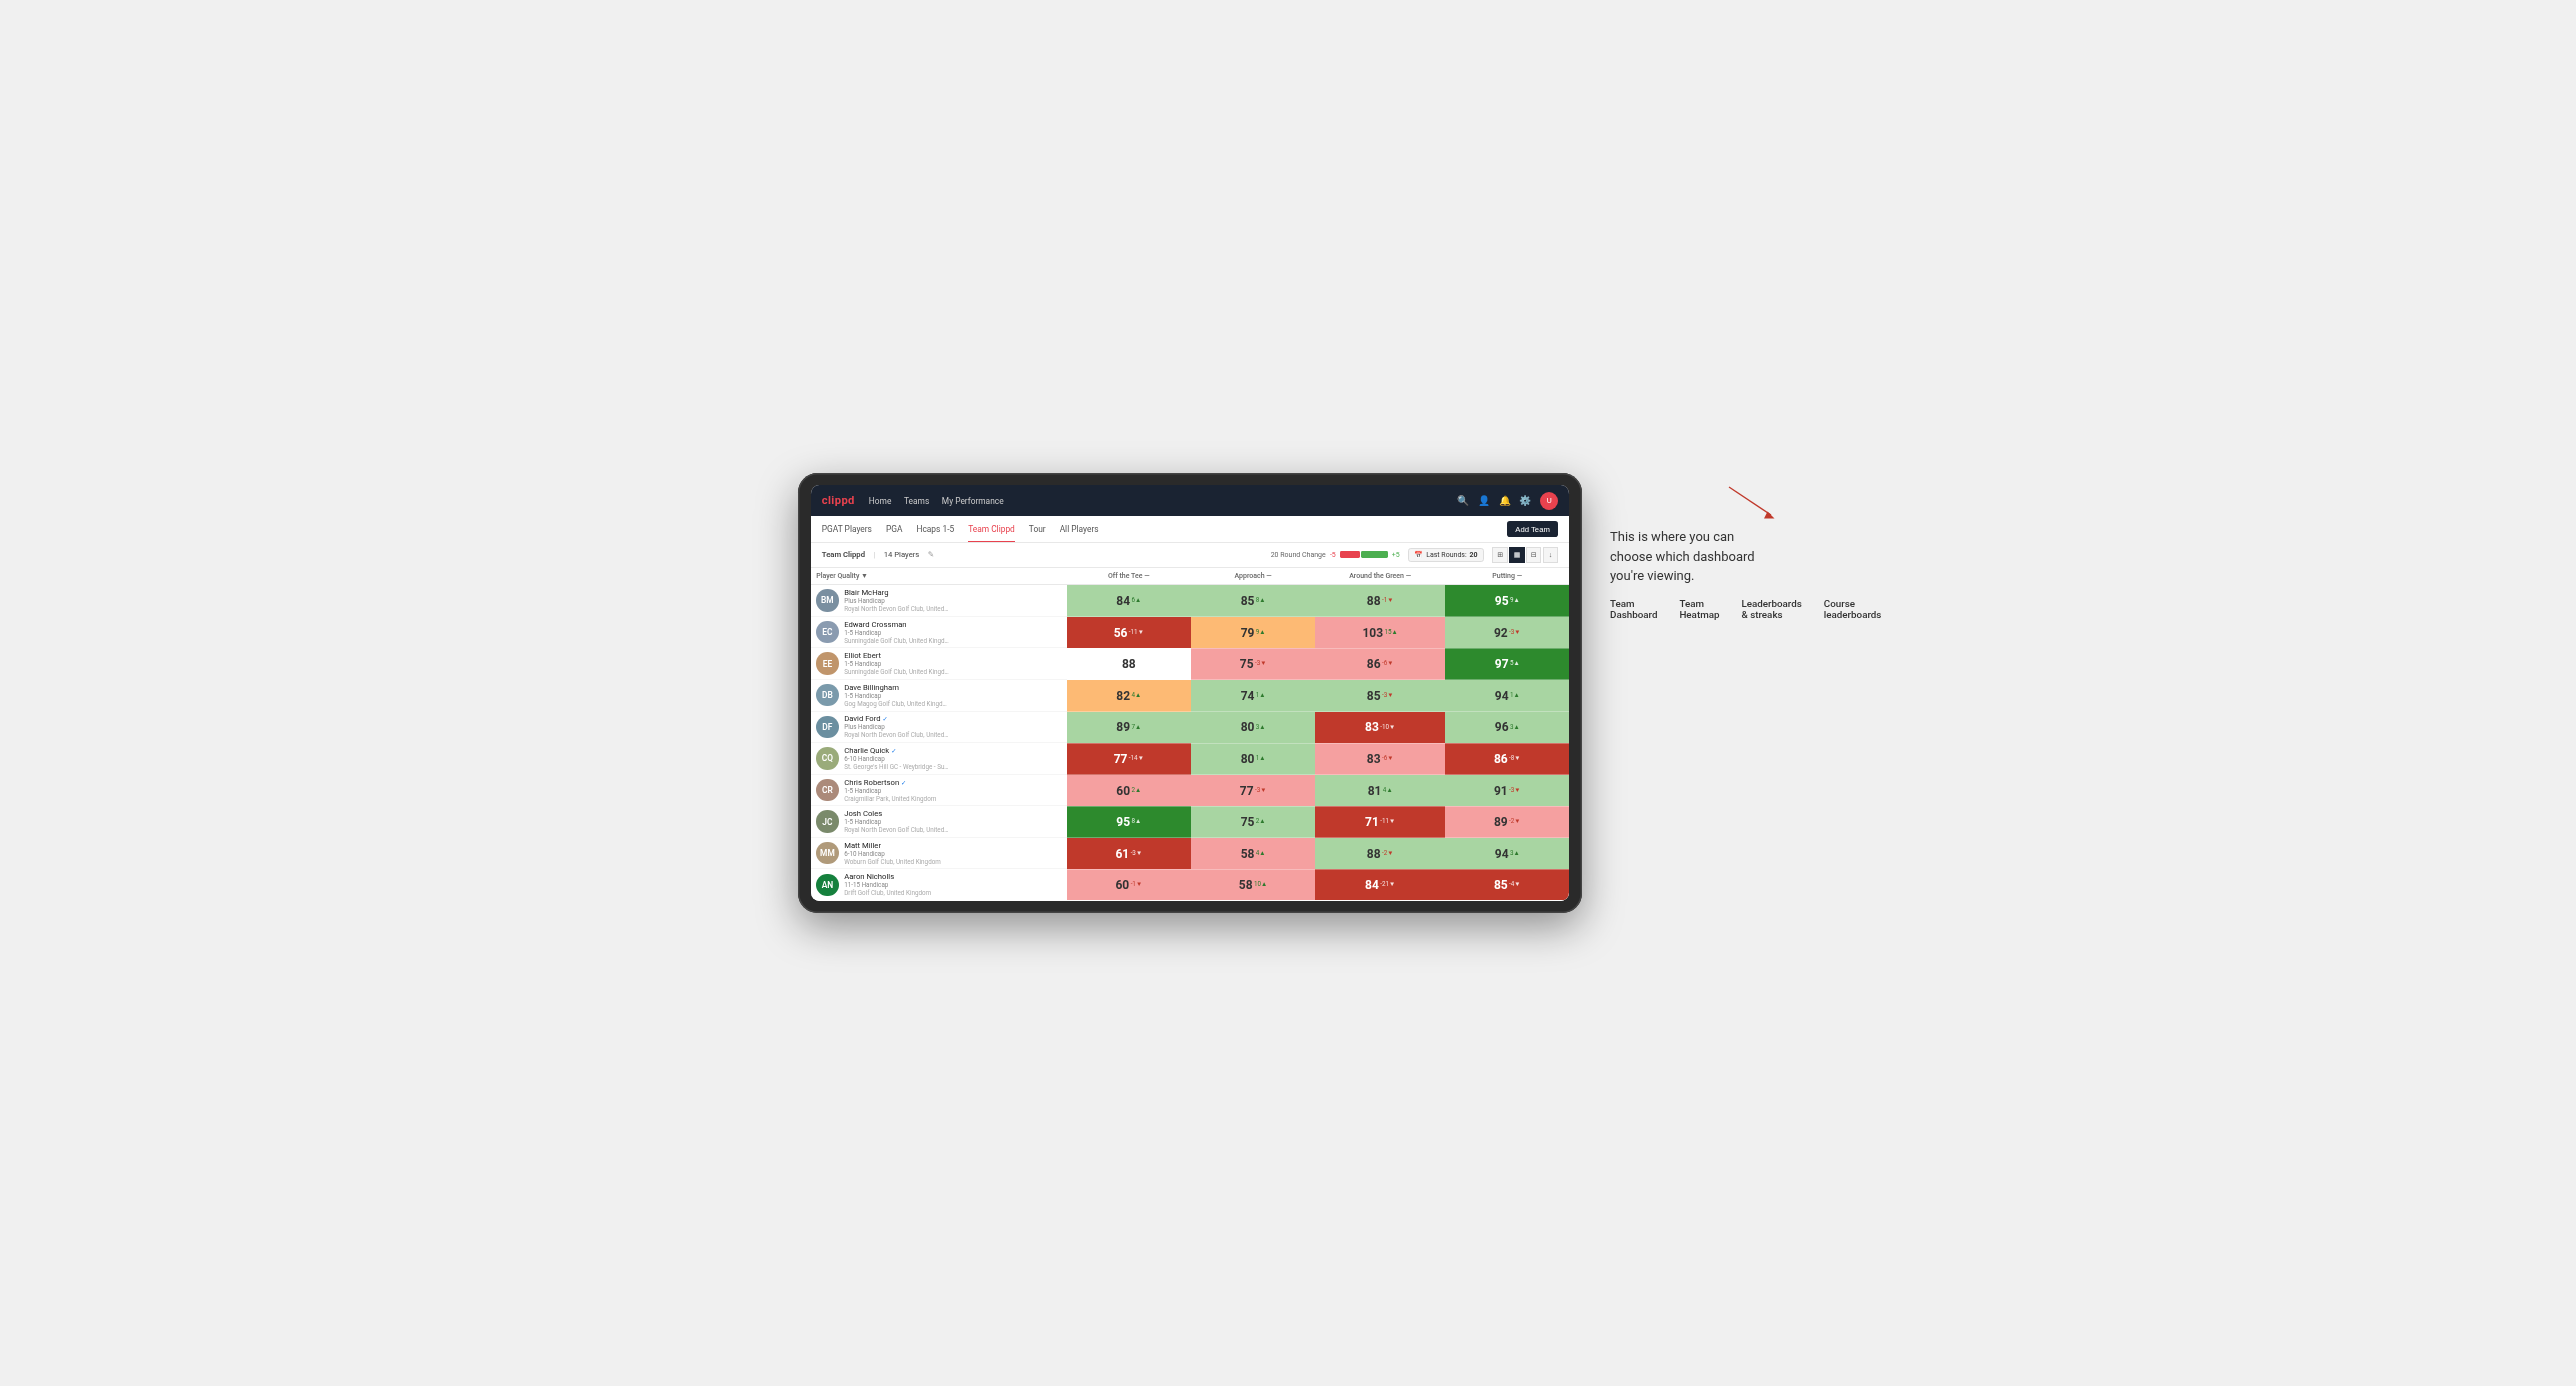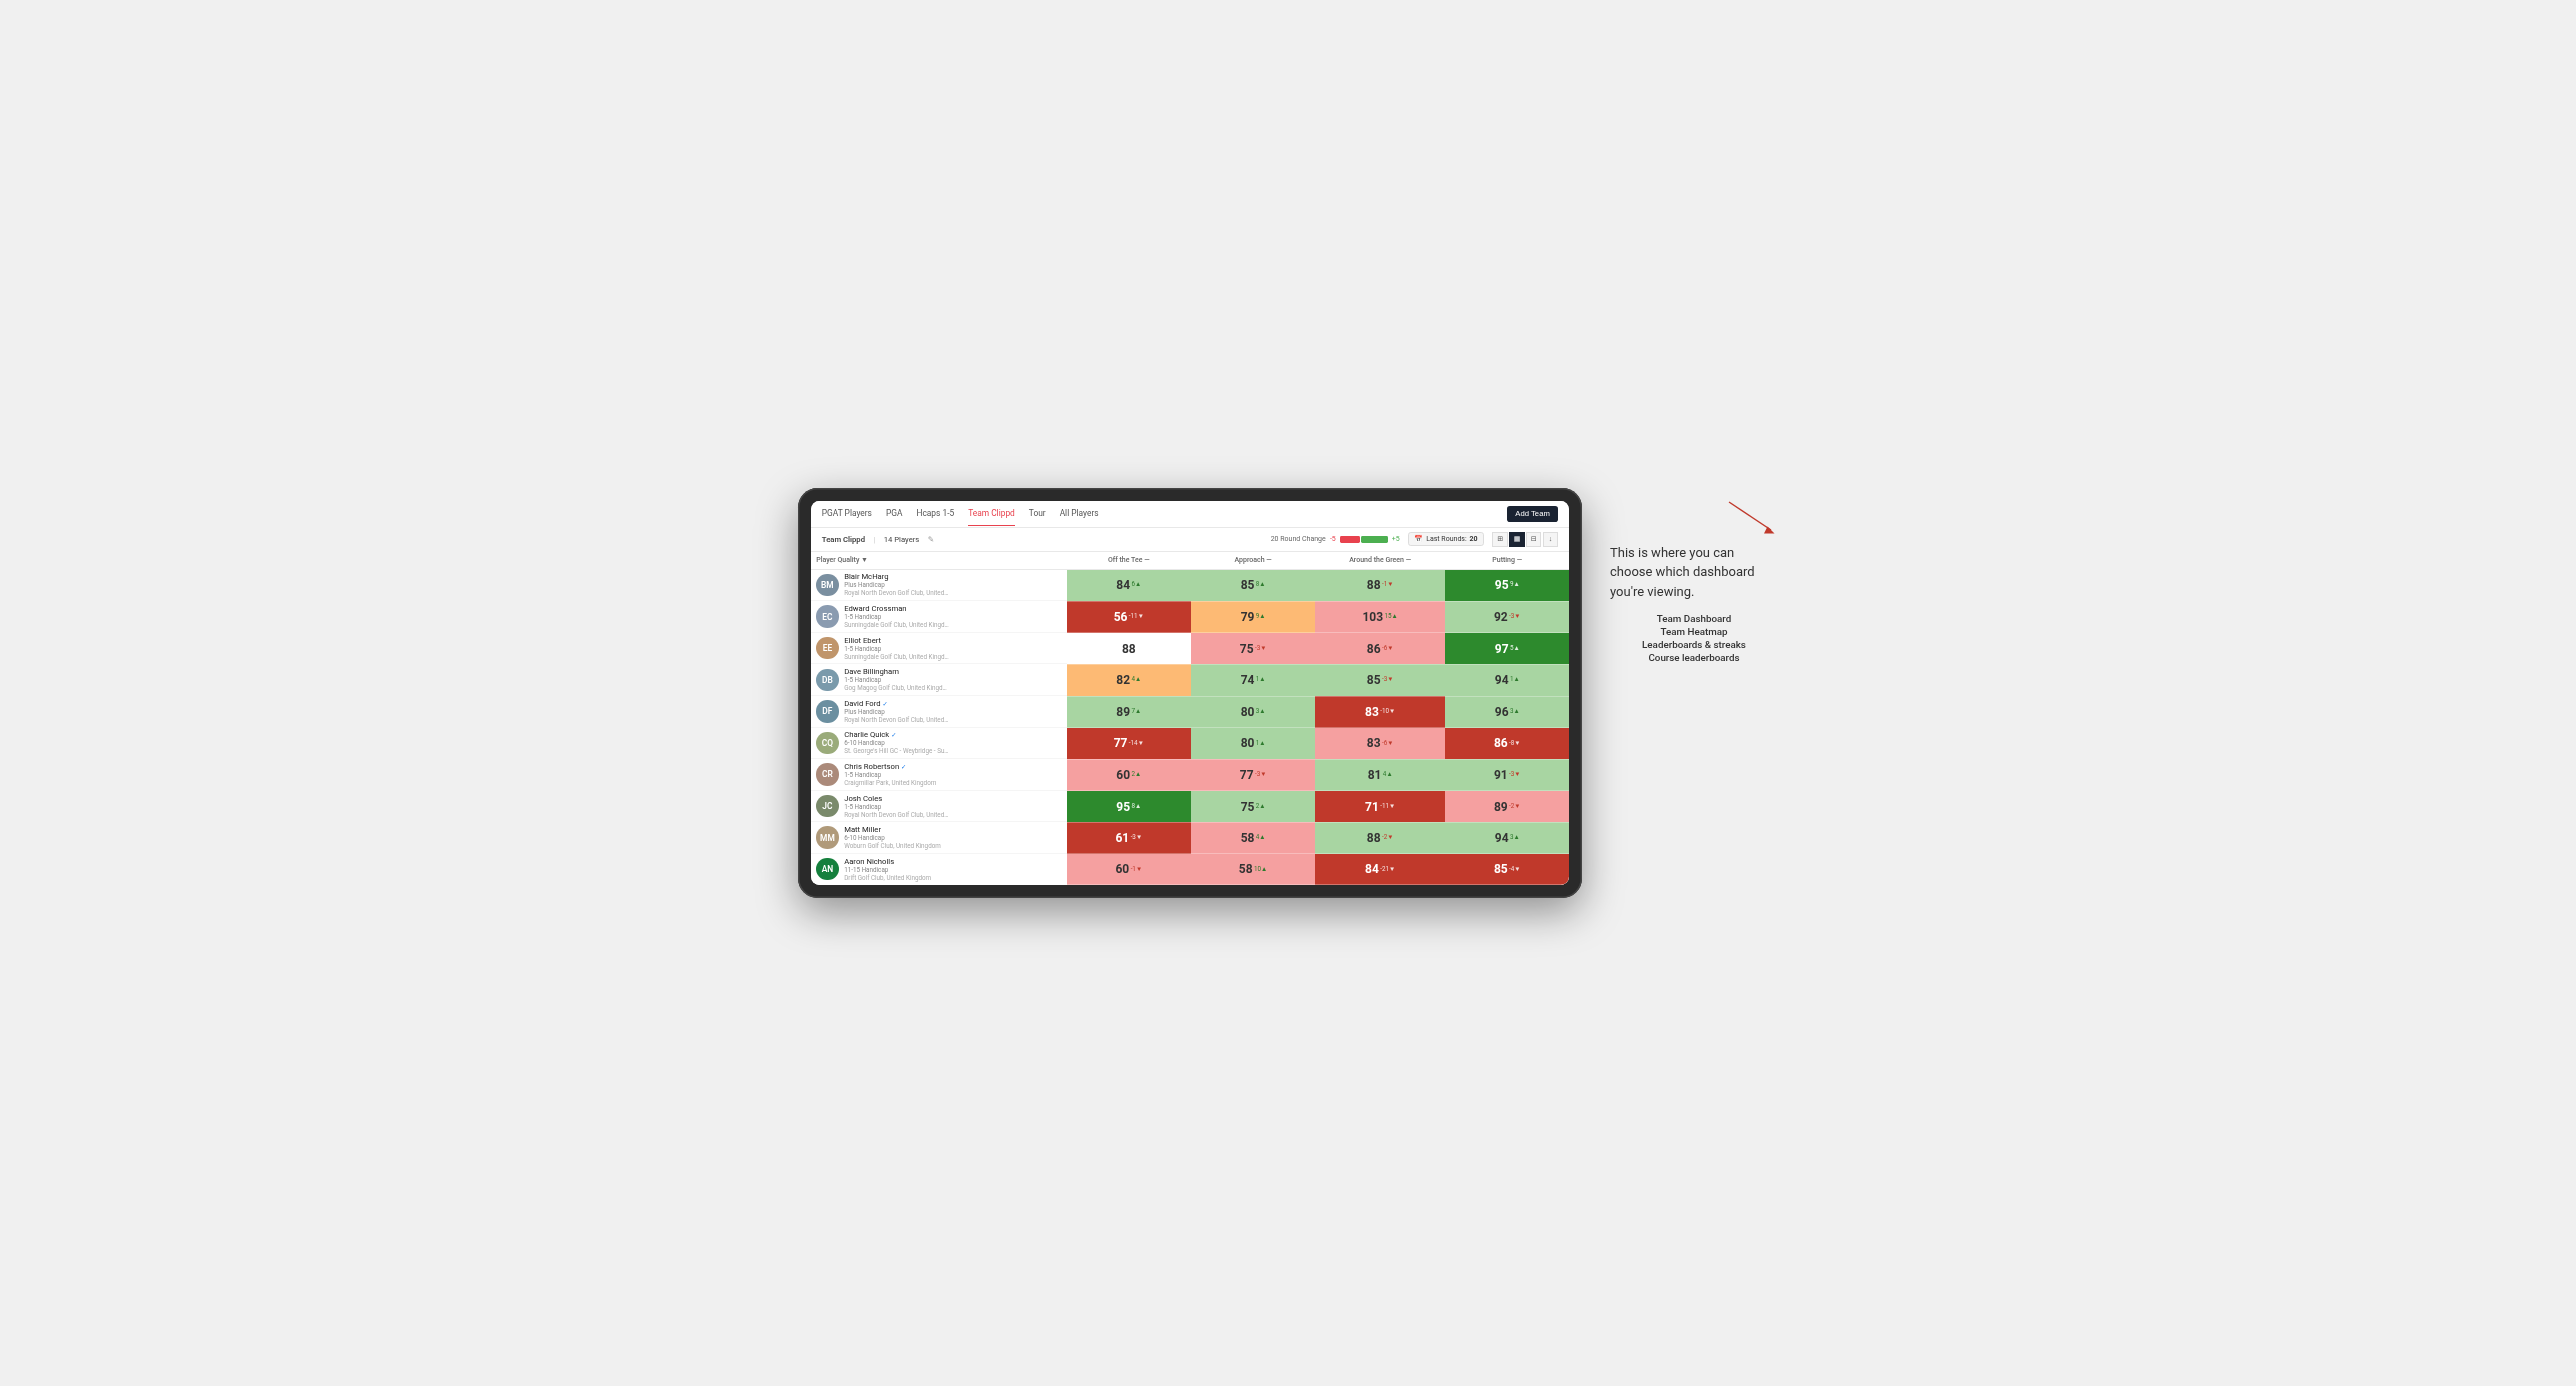--- a/index.html
+++ b/index.html
@@ -321,23 +321,22 @@
 
     .annotation-text {
       font-size: 13px;
       color: #333;
       margin-bottom: 12px;
       line-height: 1.5;
     }
 
     .annotation-items {
       display: flex;
-      flex-direction: column;
-      gap: 2px;
-      align-items: center;
+      flex-direction: row;
+      gap: 22px;
     }
 
     .annotation-item {
       font-size: 9.8px;
       font-weight: 500;
       color: #333;
     }
 
     .score-inline {
       display: flex;
@@ -357,20 +356,35 @@
     }
   </style>
 </head>
 <body>
 
 <div class="page-wrapper">
 
   <div class="tablet-frame">
     <div class="tablet-screen">
 
+      <nav class="navbar">
+        <span class="navbar-brand">clippd</span>
+        <div class="navbar-nav">
+          <a href="#">Home</a>
+          <a href="#">Teams</a>
+          <a href="#">My Performance</a>
+        </div>
+        <div class="navbar-icons">
+          <span class="navbar-icon">🔍</span>
+          <span class="navbar-icon">👤</span>
+          <span class="navbar-icon">🔔</span>
+          <span class="navbar-icon">⚙️</span>
+          <div class="avatar-circle">U</div>
+        </div>
+      </nav>
 
       <div class="subnav">
         <a href="#">PGAT Players</a>
         <a href="#">PGA</a>
         <a href="#">Hcaps 1-5</a>
         <a href="#" class="active">Team Clippd</a>
         <a href="#">Tour</a>
         <a href="#">All Players</a>
         <div class="subnav-right">
           <button class="btn-add-team">Add Team</button>

